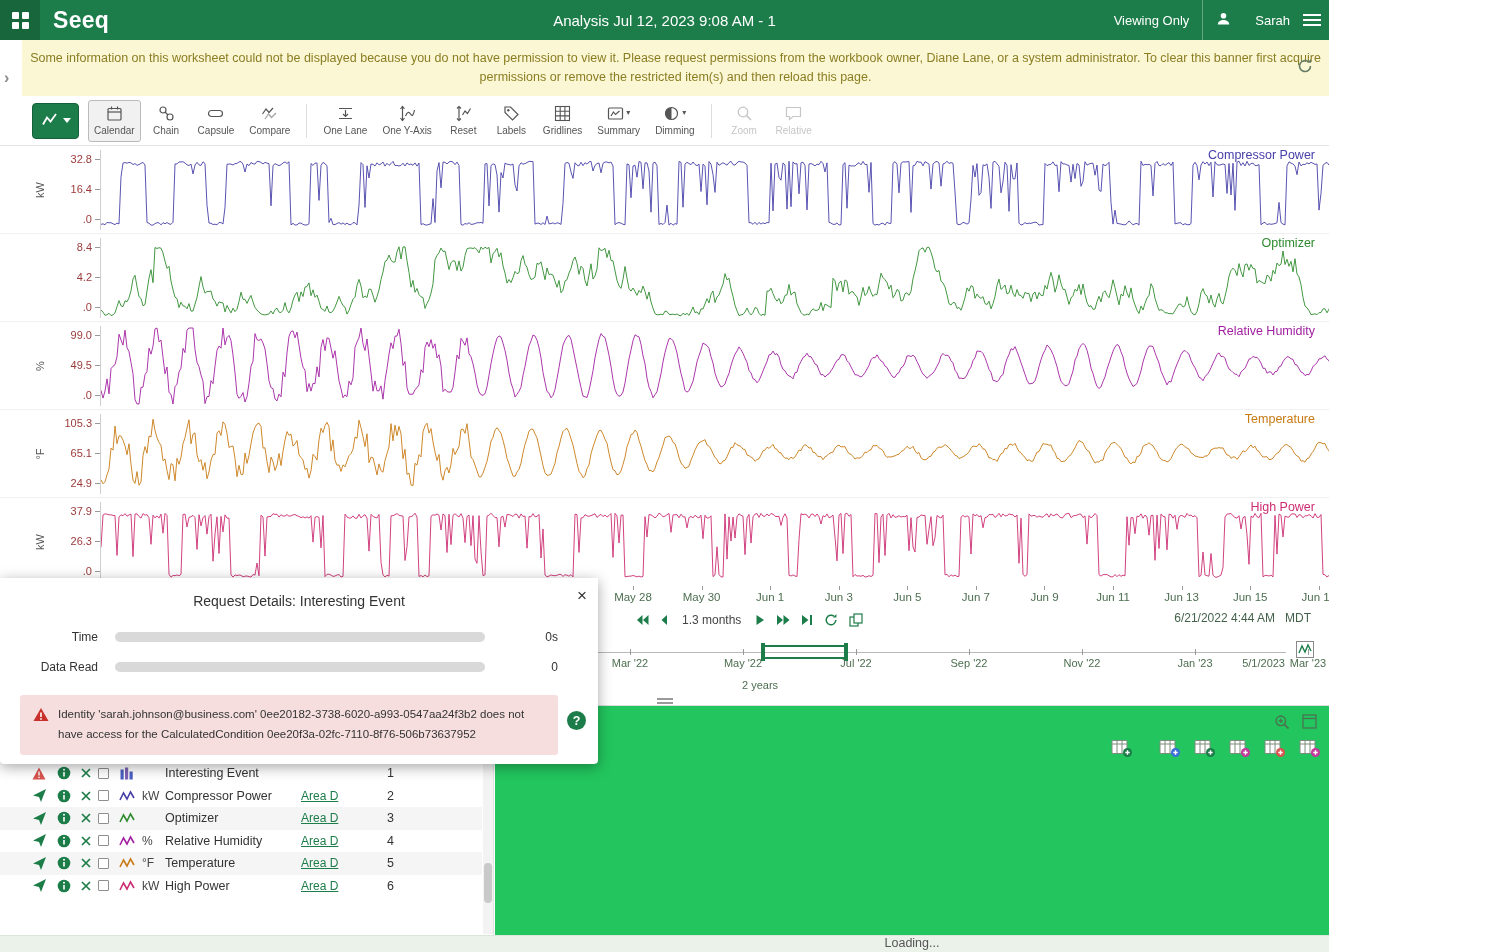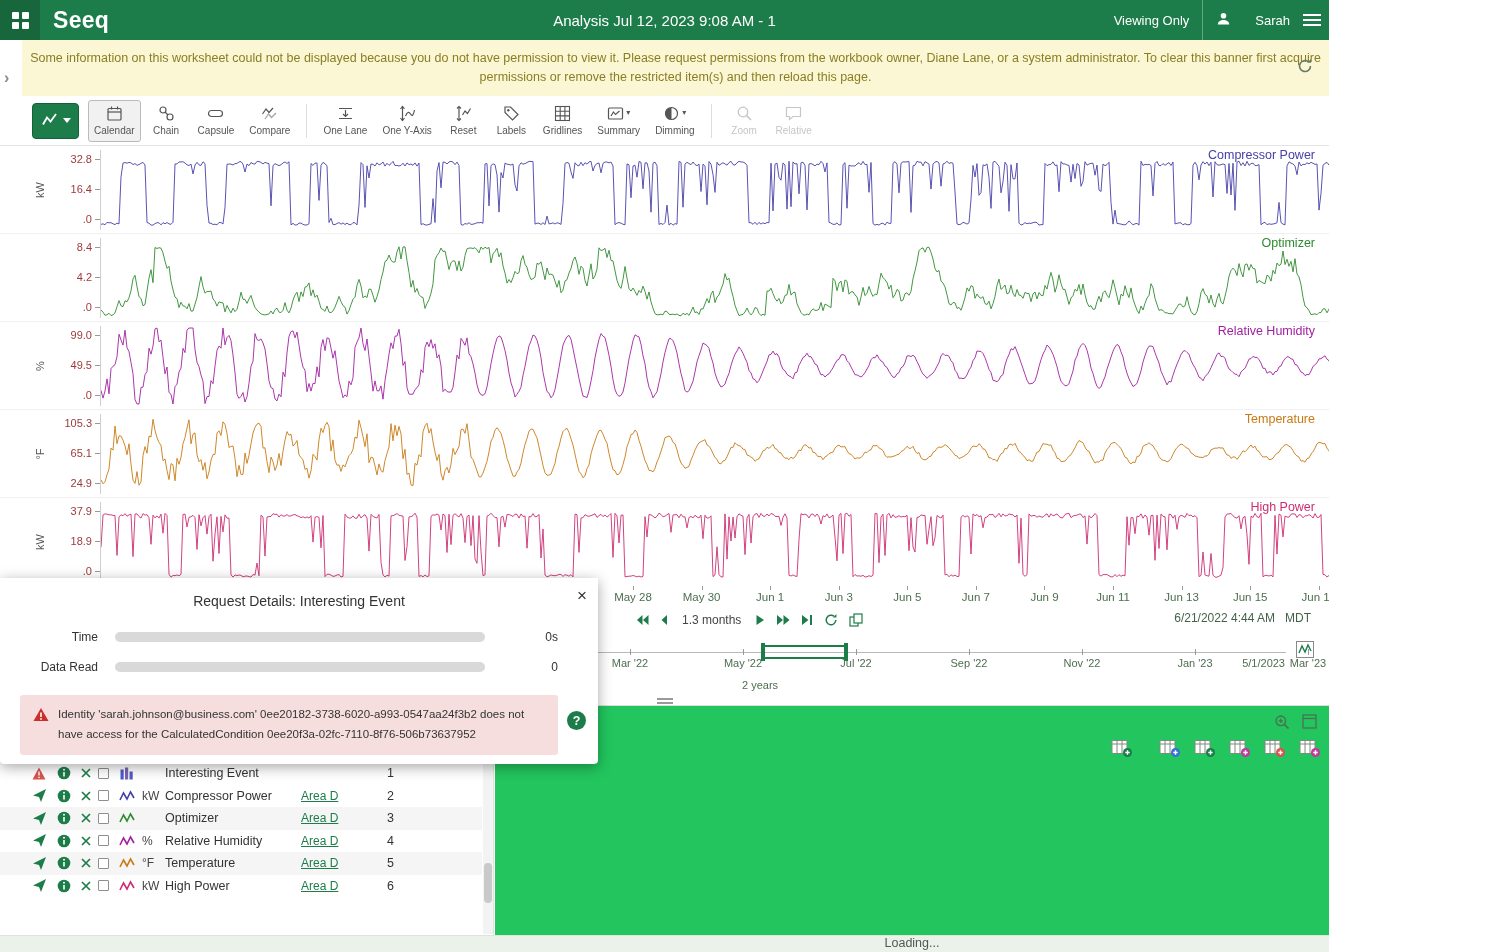--- a/index.html
+++ b/index.html
@@ -356,21 +356,21 @@
           <svg width="1377" height="80" viewBox="0 0 1377 80">
             <path d="M0.0,65.7L2.0,69.8L4.0,67.8L6.0,60.9L8.0,55.0L10.0,34.1L12.0,36.1L14.0,12.1L16.0,29.7L18.0,21.8L20.0,22.1L22.0,26.2L24.0,31.9L26.0,40.7L28.0,29.8L30.0,50.3L32.0,66.2L34.0,69.4L36.0,57.6L38.0,71.2L40.0,67.9L42.0,41.6L44.0,32.6L46.0,39.2L48.0,22.0L50.0,22.9L52.0,5.2L54.0,16.6L56.0,23.6L58.0,28.4L60.0,31.5L62.0,46.7L64.0,44.9L66.0,56.6L68.0,65.6L70.0,49.6L72.0,50.9L74.0,66.8L76.0,44.3L78.0,50.3L80.0,43.2L82.0,29.7L84.0,23.7L86.0,14.1L88.0,5.8L90.0,29.8L92.0,20.2L94.0,18.9L96.0,40.8L98.0,47.7L100.0,45.6L102.0,56.2L104.0,48.6L106.0,64.8L108.0,58.0L110.0,46.1L112.0,40.5L114.0,40.4L116.0,19.1L118.0,16.8L120.0,21.5L122.0,7.8L124.0,10.4L126.0,19.5L128.0,33.5L130.0,32.4L132.0,32.0L134.0,44.4L136.0,62.7L138.0,51.3L140.0,60.5L142.0,60.3L144.0,39.0L146.0,49.4L148.0,41.3L150.0,29.6L152.0,19.0L154.0,13.4L156.0,10.1L158.0,9.2L160.0,12.6L162.0,34.1L164.0,33.8L166.0,47.5L168.0,58.6L170.0,43.0L172.0,47.7L174.0,56.5L176.0,51.0L178.0,39.5L180.0,51.6L182.0,37.2L184.0,26.1L186.0,17.6L188.0,21.3L190.0,20.1L192.0,32.0L194.0,29.9L196.0,26.5L198.0,40.8L200.0,43.6L202.0,45.9L204.0,55.4L206.0,54.3L208.0,64.1L210.0,56.9L212.0,40.3L214.0,42.6L216.0,46.1L218.0,25.8L220.0,14.2L222.0,18.6L224.0,11.7L226.0,8.3L228.0,12.7L230.0,37.1L232.0,25.9L234.0,46.2L236.0,51.3L238.0,50.8L240.0,57.4L242.0,50.9L244.0,52.8L246.0,47.1L248.0,41.6L250.0,39.6L252.0,35.4L254.0,23.0L256.0,24.4L258.0,6.2L260.0,13.8L262.0,22.7L264.0,32.7L266.0,19.8L268.0,48.7L270.0,43.2L272.0,43.8L274.0,52.0L276.0,60.9L278.0,49.9L280.0,56.7L282.0,58.2L284.0,46.5L286.0,39.5L288.0,33.0L290.0,9.6L292.0,26.8L294.0,11.2L296.0,21.7L298.0,12.4L300.0,19.9L302.0,44.7L304.0,35.3L306.0,60.4L308.0,59.1L310.0,71.0L312.0,71.6L314.0,49.3L316.0,51.1L318.0,40.7L320.0,42.9L322.0,17.8L324.0,11.9L326.0,9.2L328.0,19.1L330.0,14.6L332.0,27.9L334.0,38.1L336.0,46.5L338.0,40.4L340.0,59.7L342.0,66.2L344.0,56.6L346.0,53.3L348.0,59.0L350.0,50.1L352.0,34.4L354.0,40.5L356.0,36.5L358.0,32.6L360.0,15.6L362.0,15.1L364.0,19.3L366.0,9.7L368.0,26.3L370.0,43.0L372.0,45.5L374.0,51.1L376.0,56.9L378.0,62.7L380.0,62.9L382.0,59.1L384.0,53.3L386.0,47.3L388.0,38.0L390.0,27.1L392.0,23.3L394.0,16.2L396.0,13.7L398.0,16.5L400.0,19.3L402.0,26.2L404.0,34.3L406.0,44.4L408.0,49.8L410.0,56.3L412.0,62.0L414.0,62.4L416.0,58.0L418.0,55.3L420.0,49.1L422.0,38.8L424.0,30.4L426.0,24.4L428.0,17.1L430.0,15.2L432.0,15.2L434.0,19.9L436.0,23.8L438.0,32.9L440.0,42.0L442.0,51.6L444.0,58.7L446.0,61.3L448.0,61.1L450.0,60.1L452.0,54.7L454.0,49.3L456.0,38.6L458.0,32.4L460.0,24.1L462.0,17.5L464.0,15.5L466.0,14.3L468.0,18.4L470.0,24.8L472.0,31.1L474.0,40.1L476.0,49.4L478.0,57.3L480.0,59.9L482.0,63.7L484.0,61.9L486.0,54.7L488.0,50.9L490.0,39.8L492.0,32.9L494.0,27.1L496.0,21.2L498.0,16.7L500.0,16.3L502.0,20.2L504.0,25.4L506.0,29.1L508.0,39.5L510.0,48.1L512.0,55.7L514.0,56.8L516.0,60.9L518.0,60.0L520.0,56.9L522.0,50.3L524.0,43.2L526.0,32.8L528.0,27.2L530.0,20.6L532.0,19.8L534.0,16.0L536.0,18.4L538.0,26.3L540.0,32.4L542.0,39.8L544.0,46.6L546.0,50.6L548.0,56.4L550.0,56.6L552.0,57.9L554.0,54.4L556.0,47.9L558.0,43.5L560.0,37.2L562.0,31.2L564.0,23.7L566.0,22.8L568.0,22.0L570.0,23.6L572.0,28.4L574.0,29.7L576.0,35.8L578.0,43.5L580.0,49.0L582.0,51.4L584.0,54.3L586.0,53.4L588.0,52.3L590.0,46.1L592.0,41.3L594.0,36.1L596.0,32.0L598.0,28.7L600.0,27.6L602.0,26.7L604.0,25.7L606.0,31.0L608.0,32.2L610.0,35.1L612.0,39.6L614.0,43.5L616.0,45.4L618.0,49.4L620.0,49.8L622.0,47.0L624.0,46.5L626.0,42.8L628.0,38.1L630.0,33.4L632.0,33.4L634.0,28.7L636.0,30.8L638.0,31.5L640.0,32.5L642.0,35.2L644.0,35.5L646.0,41.0L648.0,41.7L650.0,43.1L652.0,44.4L654.0,47.3L656.0,45.5L658.0,44.8L660.0,41.0L662.0,36.8L664.0,36.1L666.0,33.3L668.0,34.3L670.0,32.6L672.0,30.3L674.0,34.6L676.0,35.3L678.0,38.5L680.0,38.9L682.0,42.1L684.0,44.3L686.0,43.9L688.0,45.7L690.0,43.1L692.0,44.6L694.0,42.9L696.0,39.5L698.0,36.0L700.0,36.6L702.0,32.3L704.0,30.7L706.0,31.7L708.0,34.1L710.0,33.6L712.0,38.3L714.0,38.5L716.0,41.7L718.0,42.8L720.0,42.4L722.0,45.7L724.0,42.9L726.0,41.8L728.0,39.6L730.0,38.7L732.0,38.2L734.0,34.0L736.0,31.9L738.0,31.2L740.0,32.8L742.0,32.8L744.0,32.7L746.0,36.7L748.0,39.7L750.0,40.3L752.0,42.5L754.0,45.0L756.0,43.8L758.0,44.2L760.0,43.6L762.0,41.2L764.0,38.2L766.0,38.5L768.0,36.4L770.0,35.8L772.0,31.6L774.0,31.8L776.0,31.4L778.0,33.9L780.0,35.0L782.0,36.6L784.0,41.1L786.0,43.3L788.0,42.8L790.0,43.0L792.0,42.3L794.0,41.9L796.0,40.7L798.0,40.1L800.0,37.7L802.0,36.5L804.0,34.8L806.0,32.3L808.0,34.2L810.0,34.3L812.0,32.3L814.0,36.8L816.0,39.4L818.0,38.6L820.0,43.8L822.0,45.4L824.0,45.9L826.0,45.1L828.0,42.7L830.0,42.2L832.0,38.4L834.0,37.2L836.0,34.3L838.0,33.0L840.0,33.4L842.0,32.5L844.0,30.6L846.0,32.0L848.0,33.8L850.0,36.2L852.0,38.5L854.0,41.3L856.0,41.9L858.0,44.6L860.0,43.6L862.0,42.9L864.0,41.4L866.0,40.0L868.0,37.9L870.0,34.3L872.0,32.0L874.0,32.4L876.0,32.5L878.0,29.7L880.0,31.6L882.0,35.0L884.0,35.4L886.0,39.2L888.0,44.0L890.0,43.8L892.0,45.8L894.0,45.3L896.0,47.5L898.0,43.2L900.0,39.8L902.0,38.8L904.0,34.3L906.0,34.8L908.0,30.7L910.0,30.0L912.0,31.5L914.0,29.3L916.0,33.8L918.0,37.5L920.0,38.7L922.0,41.5L924.0,43.3L926.0,46.7L928.0,45.7L930.0,47.2L932.0,47.1L934.0,42.5L936.0,38.2L938.0,37.5L940.0,33.5L942.0,29.6L944.0,30.1L946.0,30.3L948.0,31.2L950.0,31.0L952.0,36.1L954.0,38.7L956.0,44.3L958.0,44.7L960.0,47.5L962.0,47.4L964.0,47.1L966.0,44.7L968.0,42.1L970.0,40.7L972.0,37.3L974.0,33.8L976.0,29.6L978.0,26.5L980.0,27.7L982.0,28.7L984.0,33.1L986.0,36.4L988.0,37.3L990.0,41.9L992.0,45.7L994.0,49.0L996.0,47.7L998.0,48.1L1000.0,46.1L1002.0,46.2L1004.0,39.0L1006.0,35.6L1008.0,33.2L1010.0,29.7L1012.0,28.8L1014.0,28.4L1016.0,30.4L1018.0,32.6L1020.0,34.4L1022.0,38.7L1024.0,43.2L1026.0,44.1L1028.0,48.0L1030.0,49.9L1032.0,48.0L1034.0,48.6L1036.0,42.4L1038.0,42.2L1040.0,39.0L1042.0,32.3L1044.0,30.9L1046.0,30.5L1048.0,28.7L1050.0,30.6L1052.0,31.8L1054.0,35.3L1056.0,37.8L1058.0,42.6L1060.0,45.1L1062.0,46.3L1064.0,46.5L1066.0,47.9L1068.0,47.0L1070.0,44.6L1072.0,40.3L1074.0,36.3L1076.0,33.5L1078.0,31.6L1080.0,30.1L1082.0,30.7L1084.0,32.8L1086.0,34.1L1088.0,35.1L1090.0,38.9L1092.0,40.0L1094.0,42.1L1096.0,42.3L1098.0,43.2L1100.0,43.3L1102.0,43.6L1104.0,41.9L1106.0,42.1L1108.0,40.1L1110.0,35.8L1112.0,34.9L1114.0,34.1L1116.0,34.2L1118.0,33.6L1120.0,34.1L1122.0,33.9L1124.0,38.0L1126.0,41.0L1128.0,41.3L1130.0,44.4L1132.0,42.9L1134.0,43.0L1136.0,45.4L1138.0,42.8L1140.0,39.8L1142.0,36.8L1144.0,37.8L1146.0,35.8L1148.0,33.1L1150.0,30.9L1152.0,33.8L1154.0,32.1L1156.0,36.4L1158.0,37.3L1160.0,40.9L1162.0,43.0L1164.0,42.9L1166.0,42.7L1168.0,45.6L1170.0,45.4L1172.0,44.2L1174.0,41.2L1176.0,39.3L1178.0,38.1L1180.0,34.8L1182.0,32.6L1184.0,30.8L1186.0,30.7L1188.0,32.2L1190.0,33.4L1192.0,36.7L1194.0,40.0L1196.0,42.0L1198.0,43.1L1200.0,47.1L1202.0,46.7L1204.0,48.2L1206.0,44.5L1208.0,44.0L1210.0,40.0L1212.0,37.7L1214.0,34.1L1216.0,29.8L1218.0,28.3L1220.0,28.8L1222.0,29.7L1224.0,29.6L1226.0,34.2L1228.0,36.9L1230.0,40.7L1232.0,47.1L1234.0,51.3L1236.0,49.7L1238.0,49.5L1240.0,47.7L1242.0,47.5L1244.0,40.0L1246.0,37.0L1248.0,33.5L1250.0,28.4L1252.0,23.6L1254.0,24.2L1256.0,26.0L1258.0,25.9L1260.0,31.7L1262.0,37.7L1264.0,43.2L1266.0,47.2L1268.0,51.7L1270.0,54.8L1272.0,54.4L1274.0,51.5L1276.0,49.2L1278.0,44.6L1280.0,39.0L1282.0,31.2L1284.0,26.6L1286.0,22.5L1288.0,20.2L1290.0,21.1L1292.0,24.7L1294.0,29.5L1296.0,37.1L1298.0,43.3L1300.0,48.0L1302.0,52.9L1304.0,56.8L1306.0,55.7L1308.0,54.8L1310.0,50.6L1312.0,45.6L1314.0,38.8L1316.0,30.8L1318.0,24.0L1320.0,19.9L1322.0,21.7L1324.0,21.3L1326.0,22.5L1328.0,27.4L1330.0,35.9L1332.0,43.4L1334.0,48.9L1336.0,54.8L1338.0,57.5L1340.0,58.9L1342.0,54.1L1344.0,50.7L1346.0,47.0L1348.0,38.0L1350.0,33.9L1352.0,26.7L1354.0,20.5L1356.0,20.7L1358.0,20.9L1360.0,24.4L1362.0,28.8L1364.0,35.0L1366.0,41.5L1368.0,47.9L1370.0,53.2L1372.0,56.9L1374.0,57.7L1376.0,57.0" fill="none" stroke="#c87a14" stroke-width="0.9"></path>
           </svg>
         </div>
         <div class="lane-name" style="color: rgb(200, 122, 20);">Temperature</div>
       </div>
       <div class="lane" style="top: 352px;">
         <div class="lane-unit">kW</div>
         <div class="lane-tick lt0">37.9</div>
         <div class="tickmark" style="top: 13px;"></div>
-        <div class="lane-tick lt1">18.9</div>
+        <div class="lane-tick lt1">26.3</div>
         <div class="tickmark" style="top: 43px;"></div>
         <div class="lane-tick lt2">.0</div>
         <div class="tickmark" style="top: 73px;"></div>
         <div class="lane-plot">
           <svg width="1377" height="80" viewBox="0 0 1377 80">
             <path d="M0.0,45.2L2.0,13.0L4.0,11.8L6.0,12.2L8.0,12.8L10.0,12.8L12.0,13.4L14.0,13.6L16.0,53.4L18.0,14.9L20.0,12.8L22.0,13.8L24.0,11.6L26.0,14.2L28.0,12.9L30.0,12.1L32.0,54.6L34.0,12.1L36.0,11.8L38.0,14.5L40.0,16.1L42.0,11.6L44.0,13.1L46.0,12.7L48.0,15.7L50.0,42.3L52.0,13.2L54.0,15.9L56.0,13.9L58.0,16.1L60.0,12.1L62.0,31.2L64.0,11.4L66.0,13.4L68.0,72.3L70.0,75.2L72.0,73.4L74.0,73.7L76.0,72.9L78.0,73.8L80.0,72.3L82.0,12.5L84.0,12.1L86.0,24.9L88.0,15.4L90.0,14.7L92.0,13.4L94.0,15.5L96.0,47.4L98.0,12.7L100.0,23.9L102.0,15.7L104.0,13.6L106.0,32.1L108.0,14.7L110.0,12.2L112.0,59.2L114.0,32.2L116.0,14.8L118.0,51.5L120.0,14.4L122.0,29.9L124.0,12.8L126.0,16.1L128.0,16.2L130.0,72.9L132.0,75.1L134.0,72.9L136.0,73.6L138.0,73.0L140.0,73.3L142.0,74.8L144.0,74.2L146.0,74.0L148.0,74.6L150.0,75.1L152.0,72.5L154.0,73.1L156.0,61.0L158.0,73.7L160.0,13.2L162.0,15.1L164.0,54.1L166.0,15.0L168.0,14.6L170.0,14.4L172.0,11.7L174.0,12.4L176.0,12.2L178.0,15.1L180.0,12.7L182.0,14.1L184.0,14.0L186.0,12.6L188.0,14.3L190.0,13.8L192.0,12.9L194.0,12.5L196.0,13.8L198.0,14.4L200.0,15.7L202.0,14.7L204.0,16.0L206.0,14.9L208.0,16.0L210.0,13.7L212.0,40.1L214.0,15.4L216.0,14.6L218.0,15.4L220.0,45.8L222.0,13.5L224.0,74.6L226.0,72.3L228.0,72.2L230.0,73.1L232.0,74.4L234.0,74.0L236.0,73.0L238.0,72.5L240.0,75.0L242.0,74.3L244.0,12.2L246.0,14.9L248.0,16.1L250.0,16.0L252.0,13.9L254.0,16.2L256.0,16.2L258.0,12.3L260.0,16.0L262.0,13.9L264.0,12.7L266.0,16.1L268.0,49.1L270.0,12.4L272.0,14.3L274.0,15.4L276.0,15.9L278.0,12.5L280.0,60.3L282.0,72.9L284.0,75.0L286.0,73.3L288.0,74.1L290.0,13.9L292.0,13.6L294.0,12.8L296.0,11.5L298.0,13.3L300.0,13.8L302.0,14.1L304.0,58.5L306.0,44.7L308.0,15.0L310.0,14.6L312.0,13.6L314.0,11.2L316.0,15.0L318.0,74.5L320.0,73.5L322.0,74.8L324.0,73.0L326.0,74.6L328.0,73.8L330.0,14.3L332.0,12.8L334.0,13.1L336.0,12.0L338.0,13.2L340.0,28.0L342.0,12.0L344.0,13.6L346.0,50.5L348.0,12.3L350.0,42.6L352.0,13.4L354.0,11.7L356.0,13.5L358.0,15.0L360.0,11.7L362.0,16.0L364.0,40.6L366.0,14.6L368.0,13.1L370.0,43.6L372.0,13.7L374.0,57.0L376.0,61.3L378.0,13.6L380.0,49.3L382.0,73.6L384.0,72.8L386.0,14.1L388.0,13.2L390.0,11.2L392.0,13.5L394.0,15.6L396.0,15.6L398.0,44.8L400.0,15.2L402.0,14.3L404.0,25.1L406.0,12.5L408.0,12.6L410.0,13.3L412.0,14.5L414.0,12.2L416.0,12.4L418.0,16.1L420.0,11.9L422.0,14.5L424.0,14.0L426.0,46.2L428.0,14.5L430.0,14.8L432.0,11.6L434.0,14.8L436.0,14.3L438.0,12.5L440.0,56.0L442.0,27.0L444.0,73.0L446.0,74.8L448.0,74.1L450.0,72.9L452.0,73.6L454.0,73.7L456.0,73.3L458.0,72.4L460.0,72.5L462.0,74.4L464.0,72.7L466.0,73.2L468.0,74.2L470.0,72.6L472.0,74.9L474.0,12.2L476.0,12.6L478.0,50.4L480.0,16.0L482.0,15.7L484.0,12.7L486.0,13.9L488.0,14.3L490.0,13.6L492.0,12.8L494.0,11.8L496.0,15.4L498.0,13.6L500.0,12.4L502.0,14.6L504.0,13.1L506.0,15.1L508.0,13.5L510.0,11.5L512.0,55.4L514.0,11.3L516.0,14.0L518.0,41.0L520.0,13.2L522.0,13.0L524.0,74.8L526.0,74.5L528.0,74.2L530.0,74.1L532.0,73.5L534.0,74.1L536.0,74.9L538.0,74.1L540.0,75.0L542.0,74.4L544.0,14.6L546.0,35.0L548.0,12.5L550.0,12.9L552.0,14.2L554.0,16.0L556.0,14.2L558.0,11.2L560.0,12.5L562.0,14.8L564.0,14.2L566.0,12.7L568.0,11.5L570.0,30.3L572.0,13.0L574.0,12.7L576.0,12.7L578.0,15.8L580.0,12.2L582.0,14.8L584.0,14.9L586.0,25.9L588.0,15.6L590.0,14.4L592.0,15.9L594.0,13.2L596.0,14.9L598.0,16.0L600.0,13.1L602.0,36.7L604.0,13.2L606.0,16.1L608.0,15.9L610.0,13.8L612.0,74.6L614.0,72.8L616.0,44.8L618.0,72.5L620.0,74.9L622.0,74.9L624.0,11.9L626.0,57.1L628.0,14.8L630.0,39.0L632.0,15.2L634.0,36.1L636.0,14.8L638.0,11.8L640.0,13.3L642.0,14.1L644.0,52.6L646.0,16.0L648.0,12.4L650.0,41.0L652.0,14.9L654.0,12.1L656.0,11.6L658.0,15.4L660.0,11.4L662.0,14.1L664.0,14.4L666.0,12.0L668.0,13.9L670.0,11.5L672.0,12.1L674.0,14.3L676.0,14.5L678.0,14.4L680.0,23.5L682.0,15.3L684.0,11.8L686.0,16.1L688.0,73.3L690.0,74.0L692.0,72.9L694.0,74.0L696.0,74.5L698.0,37.6L700.0,11.7L702.0,12.8L704.0,12.1L706.0,13.1L708.0,16.0L710.0,12.4L712.0,12.0L714.0,14.6L716.0,12.0L718.0,14.7L720.0,22.0L722.0,13.7L724.0,14.9L726.0,11.9L728.0,15.8L730.0,14.9L732.0,13.0L734.0,35.1L736.0,58.8L738.0,13.1L740.0,11.4L742.0,51.6L744.0,12.1L746.0,11.2L748.0,14.3L750.0,12.5L752.0,74.7L754.0,72.5L756.0,74.1L758.0,73.8L760.0,74.3L762.0,73.3L764.0,75.0L766.0,74.8L768.0,73.7L770.0,74.5L772.0,73.3L774.0,11.4L776.0,11.8L778.0,60.7L780.0,15.1L782.0,12.2L784.0,53.5L786.0,13.3L788.0,11.3L790.0,15.9L792.0,12.7L794.0,15.3L796.0,15.0L798.0,13.7L800.0,15.1L802.0,14.4L804.0,14.8L806.0,13.2L808.0,48.7L810.0,15.7L812.0,45.0L814.0,50.0L816.0,15.3L818.0,15.1L820.0,12.9L822.0,13.5L824.0,13.4L826.0,42.3L828.0,27.3L830.0,14.6L832.0,43.7L834.0,35.6L836.0,13.5L838.0,15.0L840.0,16.0L842.0,13.1L844.0,72.8L846.0,72.3L848.0,74.8L850.0,72.8L852.0,74.2L854.0,73.1L856.0,74.5L858.0,74.3L860.0,15.2L862.0,13.4L864.0,15.1L866.0,13.8L868.0,15.1L870.0,52.0L872.0,11.9L874.0,13.8L876.0,12.5L878.0,14.9L880.0,13.6L882.0,25.8L884.0,15.7L886.0,15.1L888.0,12.6L890.0,12.7L892.0,12.3L894.0,15.5L896.0,13.8L898.0,11.3L900.0,14.8L902.0,11.9L904.0,13.9L906.0,13.8L908.0,11.9L910.0,12.7L912.0,12.7L914.0,15.1L916.0,13.0L918.0,61.3L920.0,16.2L922.0,72.4L924.0,74.3L926.0,72.6L928.0,11.9L930.0,14.2L932.0,13.5L934.0,13.5L936.0,15.3L938.0,13.9L940.0,14.9L942.0,15.2L944.0,13.1L946.0,11.8L948.0,15.2L950.0,11.8L952.0,13.9L954.0,13.0L956.0,11.9L958.0,14.3L960.0,15.9L962.0,15.6L964.0,12.5L966.0,11.7L968.0,11.3L970.0,15.6L972.0,14.0L974.0,13.5L976.0,13.2L978.0,12.1L980.0,12.2L982.0,15.6L984.0,13.9L986.0,42.1L988.0,13.6L990.0,15.9L992.0,14.1L994.0,11.5L996.0,13.6L998.0,72.7L1000.0,74.1L1002.0,72.6L1004.0,72.6L1006.0,72.5L1008.0,73.8L1010.0,74.9L1012.0,74.8L1014.0,72.5L1016.0,74.7L1018.0,72.7L1020.0,74.3L1022.0,73.2L1024.0,73.8L1026.0,14.7L1028.0,43.2L1030.0,15.6L1032.0,15.8L1034.0,31.7L1036.0,14.0L1038.0,14.7L1040.0,11.8L1042.0,16.2L1044.0,13.0L1046.0,15.1L1048.0,33.2L1050.0,13.5L1052.0,13.4L1054.0,58.3L1056.0,13.1L1058.0,46.5L1060.0,12.0L1062.0,14.4L1064.0,14.7L1066.0,47.8L1068.0,12.2L1070.0,12.6L1072.0,16.2L1074.0,13.2L1076.0,27.3L1078.0,14.8L1080.0,13.4L1082.0,14.0L1084.0,15.3L1086.0,11.4L1088.0,13.7L1090.0,13.0L1092.0,14.9L1094.0,13.6L1096.0,15.8L1098.0,74.6L1100.0,73.4L1102.0,50.0L1104.0,72.9L1106.0,73.7L1108.0,74.2L1110.0,51.5L1112.0,73.1L1114.0,75.1L1116.0,75.2L1118.0,74.2L1120.0,73.1L1122.0,65.2L1124.0,15.0L1126.0,12.0L1128.0,12.0L1130.0,11.4L1132.0,13.8L1134.0,15.6L1136.0,16.1L1138.0,13.7L1140.0,26.9L1142.0,15.8L1144.0,14.4L1146.0,32.8L1148.0,62.3L1150.0,14.1L1152.0,15.5L1154.0,11.5L1156.0,14.8L1158.0,15.6L1160.0,11.3L1162.0,74.8L1164.0,73.4L1166.0,73.4L1168.0,74.1L1170.0,73.0L1172.0,74.9L1174.0,13.4L1176.0,52.1L1178.0,12.1L1180.0,13.3L1182.0,34.9L1184.0,14.1L1186.0,15.1L1188.0,15.2L1190.0,12.2L1192.0,11.9L1194.0,11.9L1196.0,15.5L1198.0,12.6L1200.0,13.2L1202.0,15.8L1204.0,13.7L1206.0,13.9L1208.0,12.6L1210.0,13.7L1212.0,16.1L1214.0,11.6L1216.0,15.3L1218.0,15.4L1220.0,12.5L1222.0,72.4L1224.0,72.8L1226.0,75.0L1228.0,73.5L1230.0,74.9L1232.0,12.0L1234.0,15.2L1236.0,59.9L1238.0,12.3L1240.0,14.2L1242.0,15.3L1244.0,14.1L1246.0,13.2L1248.0,12.7L1250.0,47.0L1252.0,14.9L1254.0,15.8L1256.0,14.4L1258.0,11.3L1260.0,12.4L1262.0,12.2L1264.0,15.5L1266.0,12.7L1268.0,15.5L1270.0,14.8L1272.0,73.7L1274.0,72.4L1276.0,73.7L1278.0,73.2L1280.0,38.3L1282.0,15.1L1284.0,12.0L1286.0,12.9L1288.0,12.7L1290.0,13.8L1292.0,13.2L1294.0,13.0L1296.0,15.1L1298.0,12.7L1300.0,12.0L1302.0,14.3L1304.0,23.1L1306.0,15.6L1308.0,15.5L1310.0,13.8L1312.0,12.0L1314.0,74.4L1316.0,73.9L1318.0,73.1L1320.0,38.8L1322.0,36.1L1324.0,51.8L1326.0,14.3L1328.0,15.7L1330.0,13.5L1332.0,13.3L1334.0,40.0L1336.0,13.4L1338.0,15.5L1340.0,12.6L1342.0,13.9L1344.0,13.3L1346.0,13.5L1348.0,14.6L1350.0,14.2L1352.0,14.6L1354.0,14.8L1356.0,72.9L1358.0,74.5L1360.0,75.1L1362.0,73.3L1364.0,73.7L1366.0,73.6L1368.0,74.9L1370.0,72.5L1372.0,74.5L1374.0,74.3L1376.0,12.6" fill="none" stroke="#cc2d72" stroke-width="0.9"></path>
           </svg>
         </div>
         <div class="lane-name" style="color: rgb(204, 45, 114);">High Power</div>
       </div>

